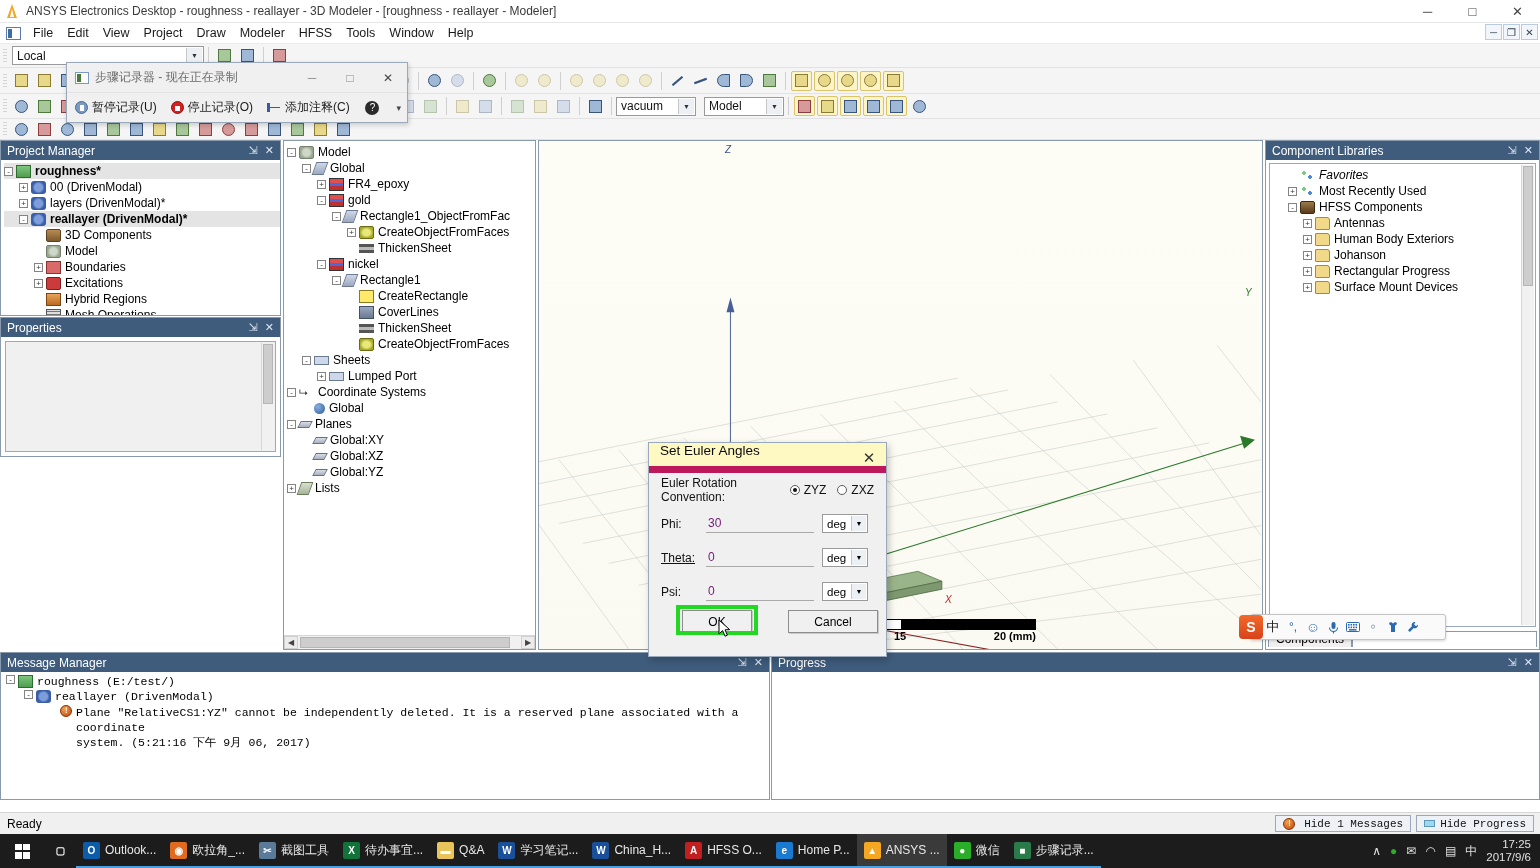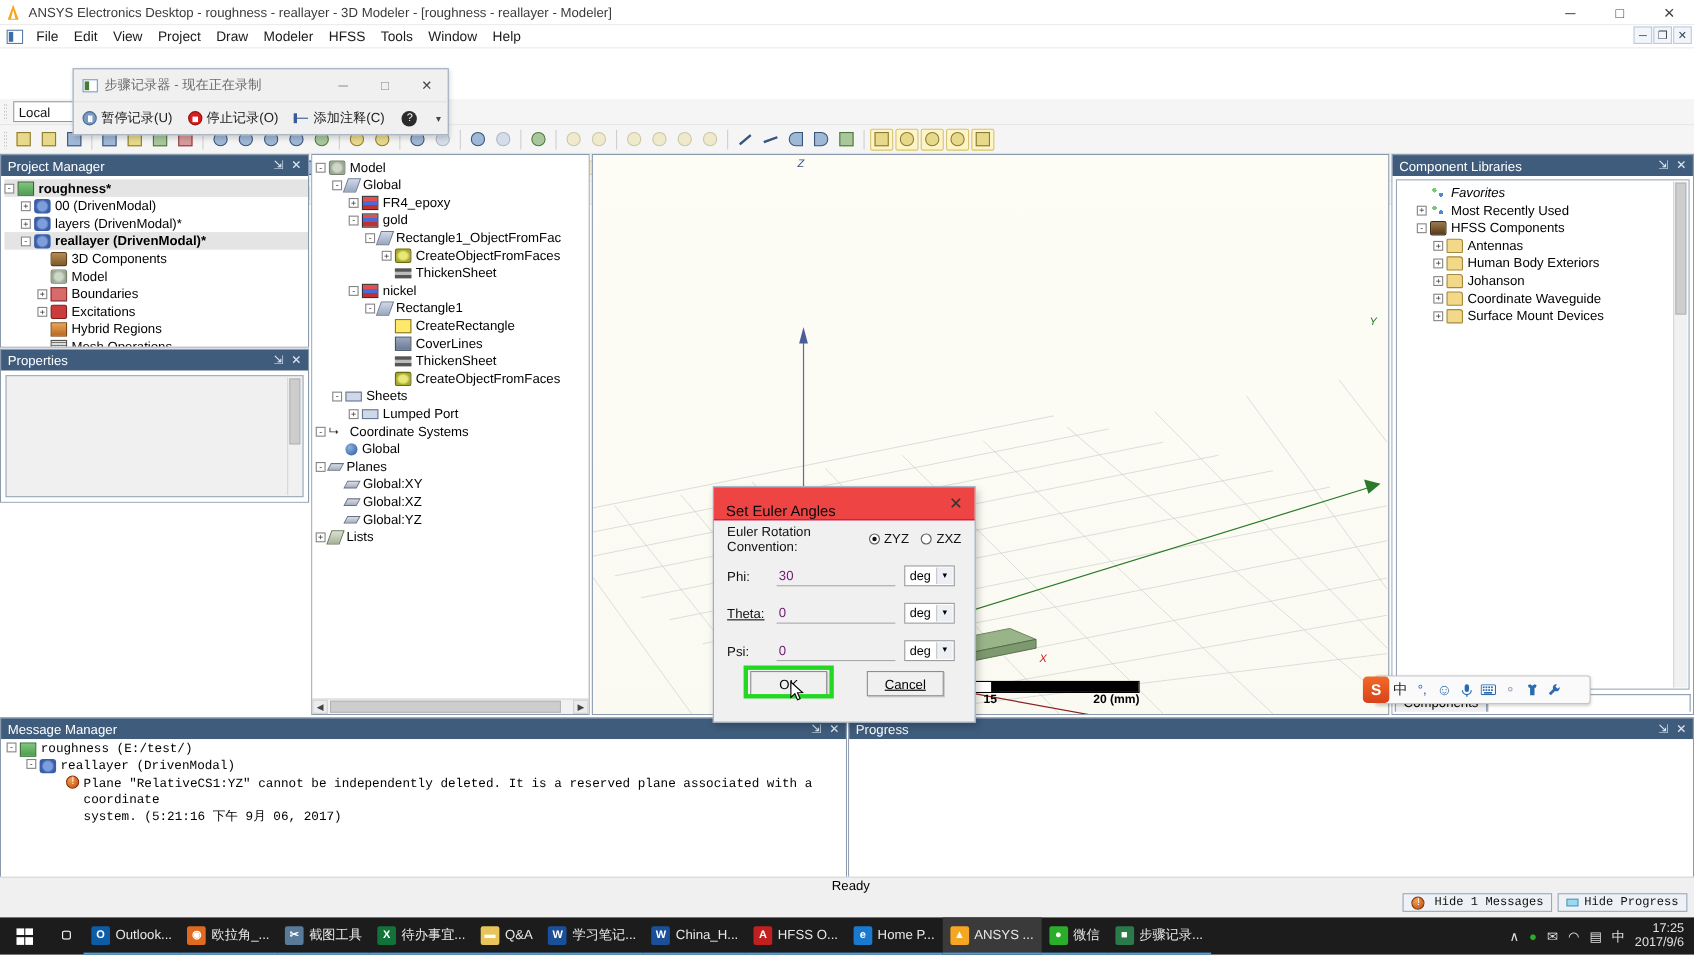--- a/index.html
+++ b/index.html
@@ -39,21 +39,21 @@
              border-bottom:1px solid #ececec; position:relative;}
   .menu-ico{ width:15px; height:13px; margin:0 5px 0 6px; background:#ffffff;
              border:1px solid #5a7ca8; position:relative;}
   .menu-ico:after{content:"";position:absolute;left:1px;top:1px;width:4px;height:9px;background:#3b6ea5;}
   #menubar .mi { padding:2px 7px; color:#1a1a1a; font-size:12.5px; cursor:default;}
   .mdibtns{ position:absolute; right:2px; top:1px; display:flex; gap:1px; }
   .mdibtn{ width:17px; height:16px; border:1px solid #b9cbe0; background:#f2f6fb;
            font-size:10px; display:flex;align-items:center;justify-content:center;color:#33414f;}
   
   .tbrow { background:#f5f5f5; display:flex; align-items:center; border-bottom:1px solid #e2e2e2;}
-  #tb1 { height:24px;margin-top:46px; }
+  #tb1 { height:24px; }
   #tb2 { height:26px; }
   #tb3 { height:25px; }
   #tb4 { height:21px; }
   .grip { width:4px; height:16px; margin:0 3px; flex:0 0 auto;
           background-image: radial-gradient(#b5b5b5 35%, transparent 36%);
           background-size:2px 3px; opacity:.8; }
   .sep { width:1px; height:18px; background:#cfcfcf; margin:0 4px; flex:0 0 auto;}
   .tbtn { width:21px; height:20px; margin:0 1px; border:1px solid transparent; border-radius:2px;
           position:relative; flex:0 0 auto; display:flex;align-items:center;justify-content:center;
           font-size:10px; color:#2d4f7c; overflow:hidden; }
@@ -131,42 +131,42 @@
   .axlbl{ position:absolute; font-size:10px; font-style:italic;}
   .scalebar{ position:absolute; left:765px; top:620px; width:270px;}
   .sb-outer{ height:11px; border:1px solid #000; display:flex;}
   .sb-w{ flex:1; background:#fff;}
   .sb-b{ flex:1; background:#000;}
   .sb-lbl{ position:relative; height:13px; font-size:11px; color:#000;}
   .sb-lbl span{ position:absolute; top:0;}
   
   #dlg{ position:absolute; left:648px; top:302px; width:239px; height:215px;
         background:#f0f0f0; border:1px solid #9aa8bb; box-shadow:2px 3px 7px rgba(0,0,0,.22); z-index:60;}
-  #dlg .dtitle{ height:30px; background:#ef4444; display:flex; align-items:flex-end; padding-left:11px;
-                font-size:13.5px; color:#0a0a0a; border-bottom:1px solid #be185d;}
+  #dlg .dtitle{ height:30px; background:#fef9c3; display:flex; align-items:flex-start; padding-left:11px;
+                font-size:13.5px; color:#0a0a0a; border-bottom:7px solid #be185d;}
   #dlg .dclose{ margin-left:auto; width:34px; height:29px; display:flex; align-items:center;justify-content:center;
                 font-size:15px; color:#333;}
   .drow{ display:flex; align-items:center; margin:13px 12px; height:21px;}
   .dlabel{ font-size:12px; color:#111; }
   .dinput{ height:19px; border:0; border-bottom:1px solid #a9a9a9; background:#f0f0f0; font-size:12px;
            color:#701a75; padding:0 2px; font-family:"Liberation Sans",sans-serif; outline:none;}
   .unitcombo{ width:46px; height:19px; border:1px solid #9a9a9a; background:#fff; font-size:11.5px;
               display:flex; align-items:center; padding-left:4px; position:relative; }
   .unitcombo .uarw{ position:absolute; right:1px;top:1px;bottom:1px;width:15px;background:#eceff3;
       border-left:1px solid #c7c7c7;display:flex;align-items:center;justify-content:center;font-size:7px;}
   .radio{ width:10px;height:10px;border-radius:50%;border:1px solid #5a5a5a;background:#fff;
           margin-right:4px;position:relative;flex:0 0 auto;}
   .radio.on:after{ content:"";position:absolute;left:2px;top:2px;width:4px;height:4px;border-radius:50%;background:#111;}
   #okHighlight{ position:absolute; left:676px; top:465px; width:82px; height:30px;
                 border:4px solid #22d822; z-index:62; pointer-events:none;}
   .dbtn{ position:absolute; height:23px; border:1px solid #8d8d8d; background:#f0f0f0;
          font-size:12px; display:flex;align-items:center;justify-content:center;color:#000;
          box-shadow:1px 1px 0 #c9c9c9;}
   #okBtn{ left:33px; top:167px; width:70px;}
-  #cancelBtn{ left:139px; top:167px; width:70px;text-decoration:underline;}
+  #cancelBtn{ left:139px; top:167px; width:90px;}
   #cursor{ position:absolute; left:718px; top:479px; z-index:70; width:13px;height:19px;}
   
   #recorder{ position:absolute; left:66px; top:62px; width:342px; height:61px;
              background:#f0f0f0; border:1px solid #9aa8bb; z-index:55; box-shadow:1px 2px 5px rgba(0,0,0,.18);}
   #recorder .rt{ height:29px; display:flex; align-items:center; padding-left:8px; font-size:12px; color:#6a6a6a;}
   #recorder .rico{ width:14px;height:12px;background:#fff;border:1px solid #7a9ac0;margin-right:6px;position:relative;}
   #recorder .rico:after{content:"";position:absolute;left:1px;top:1px;width:4px;height:8px;background:#4a7a3a;}
   #recorder .rbtns{ margin-left:auto; display:flex;}
   #recorder .rb{ width:38px;height:28px;display:flex;align-items:center;justify-content:center;font-size:12px;color:#8a8a8a;}
   #recorder .rbar{ height:30px; display:flex; align-items:center; padding-left:8px; gap:14px;
@@ -185,22 +185,22 @@
   .glyph-help{ width:14px;height:14px;border-radius:50%;background:#2b2b2b;color:#fff;font-size:10px;
                display:flex;align-items:center;justify-content:center;margin-left:auto;flex:0 0 auto;}
   #msgpanel{ position:absolute; left:0; bottom:68px; width:770px; height:148px; border:1px solid #8a9aad; background:#fff;}
   #progpanel{ position:absolute; left:771px; bottom:68px; right:0; height:148px; border:1px solid #8a9aad; background:#fff;}
   .msgtree{ font-family:"Liberation Mono", monospace; font-size:11.5px; color:#000; padding:3px 0 0 3px;}
   .mrow{ display:flex; align-items:flex-start; height:15px;}
   .err-ic{ width:12px;height:12px;border-radius:50%;background:radial-gradient(circle at 35% 30%,#f0a050,#c04a10);
            border:1px solid #8a3000;margin-right:4px;flex:0 0 auto;position:relative;}
   .err-ic:after{content:"!";position:absolute;left:4px;top:-1px;color:#fff;font-size:9px;font-family:"Liberation Sans",sans-serif;}
   
-  #statusbar{ position:absolute; left:0; right:0; bottom:34px; height:37px; background:#f0f0f0;
-              border-top:1px solid #d6d6d6; display:flex; align-items:center; padding-left:7px; font-size:12px;flex-direction:column;}
+  #statusbar{ position:absolute; left:0; right:0; bottom:34px; height:22px; background:#f0f0f0;
+              border-top:1px solid #d6d6d6; display:flex; align-items:center; padding-left:7px; font-size:12px;}
   .statbtn{ height:17px; border:1px solid #9aa8bb; background:#eef1f5; display:flex; align-items:center;
             padding:0 7px; font-family:"Liberation Mono",monospace; font-size:11px; color:#111; gap:5px;}
   
   #taskbar{ position:absolute; left:0;right:0;bottom:0;height:34px;background:#1c1c1c;display:flex;align-items:center;}
   .tbi{ height:34px; display:flex; align-items:center; padding:0 7px; color:#e8e8e8; font-size:12px; gap:5px;
         border-bottom:2px solid transparent; max-width:118px; overflow:hidden; white-space:nowrap;}
   .tbi.act{ background:#3a3a3a; border-bottom-color:#4aa0e0;}
   .tbi.run{ border-bottom-color:#4aa0e0;}
   .appic{ width:17px;height:17px;flex:0 0 auto;border-radius:2px;display:flex;align-items:center;
           justify-content:center;font-size:10px;color:#fff;font-weight:bold;}
@@ -859,21 +859,21 @@
               <span>Human Body Exteriors</span>
             </div>
             <div class="tn" style="padding-left: 30px;">
               <span class="exp">+</span>
               <span class="ti ic-folder"></span>
               <span>Johanson</span>
             </div>
             <div class="tn" style="padding-left: 30px;">
               <span class="exp">+</span>
               <span class="ti ic-folder"></span>
-              <span>Coordinate Waveguide</span>
+              <span>Rectangular Progress</span>
             </div>
             <div class="tn" style="padding-left: 30px;">
               <span class="exp">+</span>
               <span class="ti ic-folder"></span>
               <span>Surface Mount Devices</span>
             </div>
           </div>
         <div class="vscroll">
             <div class="vthumb" style="height:120px;"></div>
           </div>

